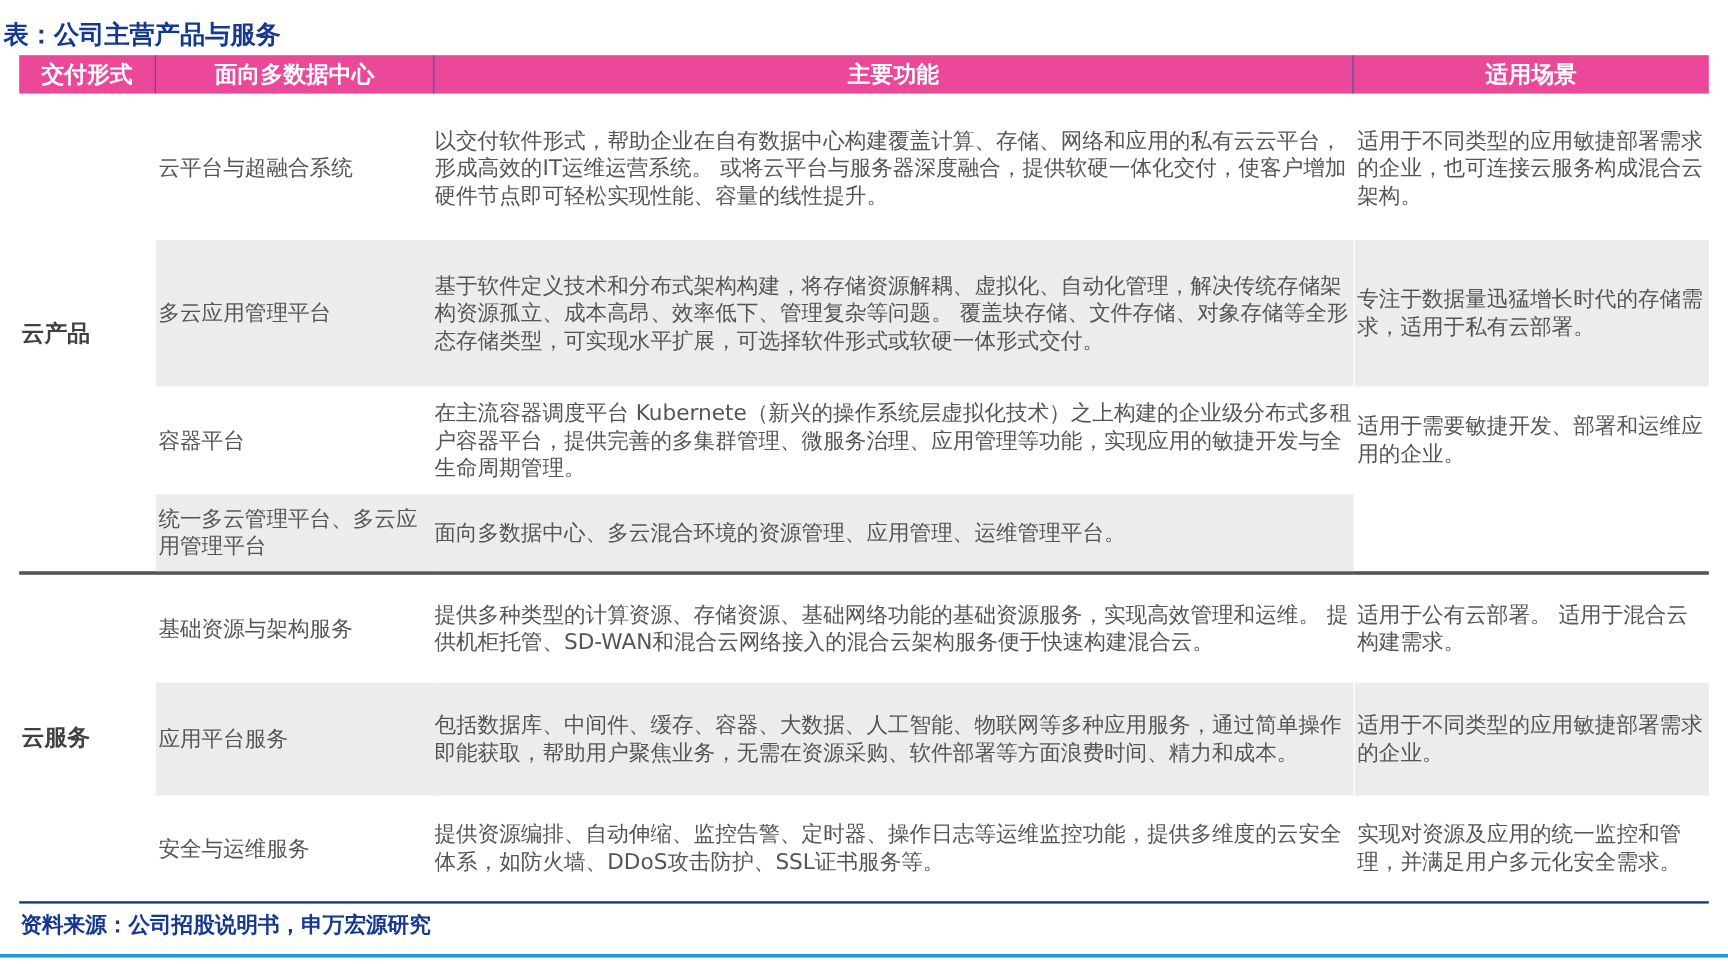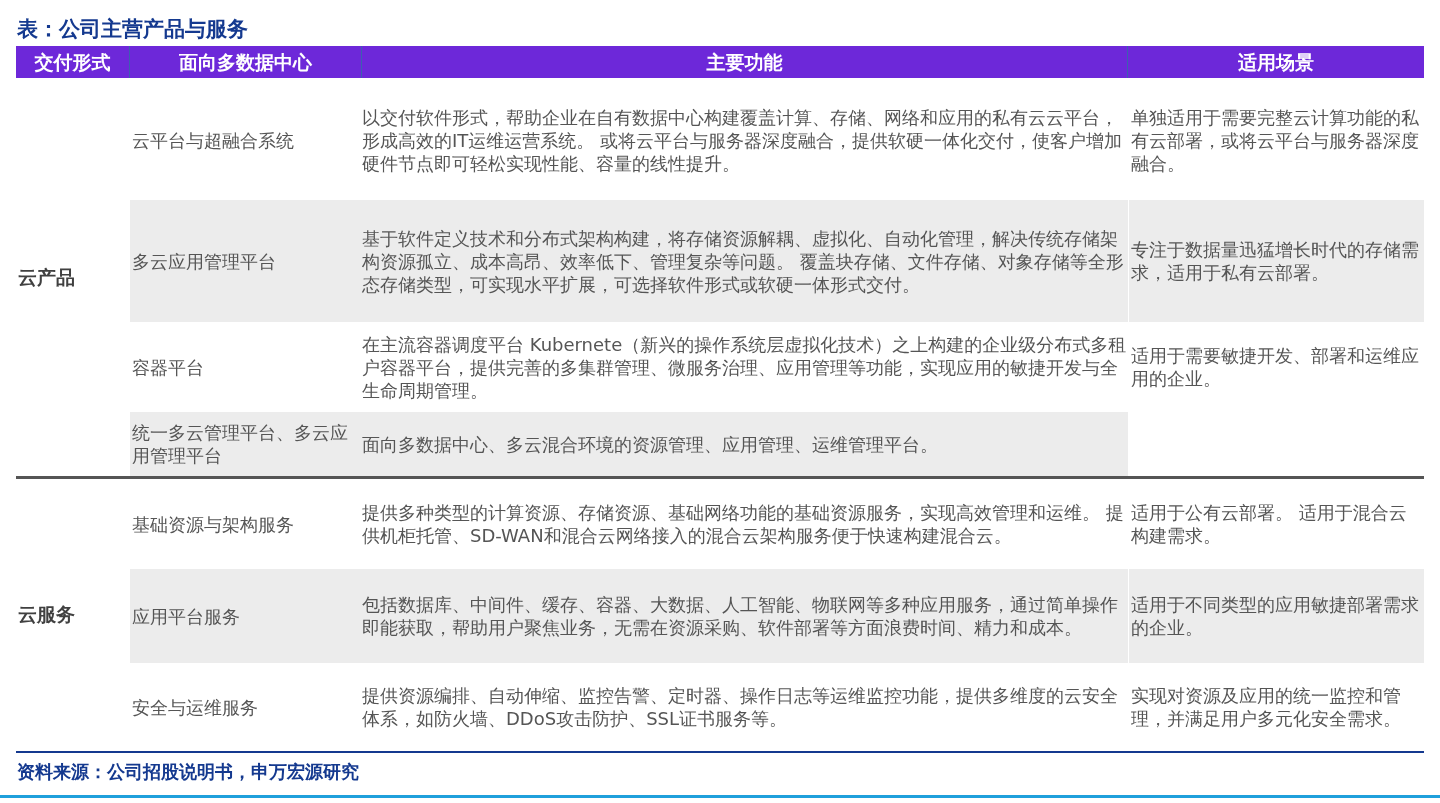--- a/index.html
+++ b/index.html
@@ -1,21 +1,21 @@
 <!DOCTYPE html>
 <html><head>
 <meta charset="utf-8">
 <style>
   html, body { margin: 0; padding: 0; background: #ffffff; }
   body { width: 1440px; height: 803px; position: relative; overflow: hidden;
          font-family: "DejaVu Sans", "Liberation Sans", sans-serif; color: #555555; }
-  .title { position: absolute; left: 17px; top: 14px; font-size: 21px; font-weight: bold;
+  .title { position: absolute; left: 3px; top: 14px; font-size: 21px; font-weight: bold;
            color: #14398f; letter-spacing: 0px; line-height: 30px; }
   .header { position: absolute; left: 16px; top: 46px; width: 1408px; height: 32px;
-            background: #6d28d9; display: flex; }
+            background: #ec4899; display: flex; }
   .header .h { color: #ffffff; font-weight: bold; font-size: 19px; line-height: 32px;
                text-align: center; border-right: 1px solid #3d5fb0; box-sizing: border-box; }
   .header .h:last-child { border-right: none; }
   .c1 { width: 114px; } .c2 { width: 232px; } .c3 { width: 766px; } .c4 { width: 296px; }
   .table { position: absolute; left: 16px; top: 80px; width: 1408px; }
   .group { position: relative; }
   .group .gl { position: absolute; left: 0; top: 0; bottom: 0; width: 114px;
                display: flex; align-items: center; font-weight: bold; font-size: 19px;
                color: #404040; padding-left: 2px; box-sizing: border-box; }
   .row { display: flex; margin-left: 114px; }
@@ -50,21 +50,21 @@
     <div class="gl">云产品</div>
 
     <div class="row" style="height:120px">
       <div class="cell p">
           <span>云平台与超融合系统</span>
         </div>
       <div class="cell f">
           <span>以交付软件形式，帮助企业在自有数据中心构建覆盖计算、存储、网络和应用的私有云云平台，形成高效的IT运维运营系统。 或将云平台与服务器深度融合，提供软硬一体化交付，使客户增加硬件节点即可轻松实现性能、容量的线性提升。</span>
         </div>
       <div class="cell s">
-          <span>单独适用于需要完整云计算功能的私有云部署，或将云平台与服务器深度融合。</span>
+          <span>适用于不同类型的应用敏捷部署需求的企业，也可连接云服务构成混合云架构。</span>
         </div>
     </div>
 
     <div class="row gray" style="height:122px">
       <div class="cell p">
           <span>多云应用管理平台</span>
         </div>
       <div class="cell f">
           <span>基于软件定义技术和分布式架构构建，将存储资源解耦、虚拟化、自动化管理，解决传统存储架构资源孤立、成本高昂、效率低下、管理复杂等问题。 覆盖块存储、文件存储、对象存储等全形态存储类型，可实现水平扩展，可选择软件形式或软硬一体形式交付。</span>
         </div>

